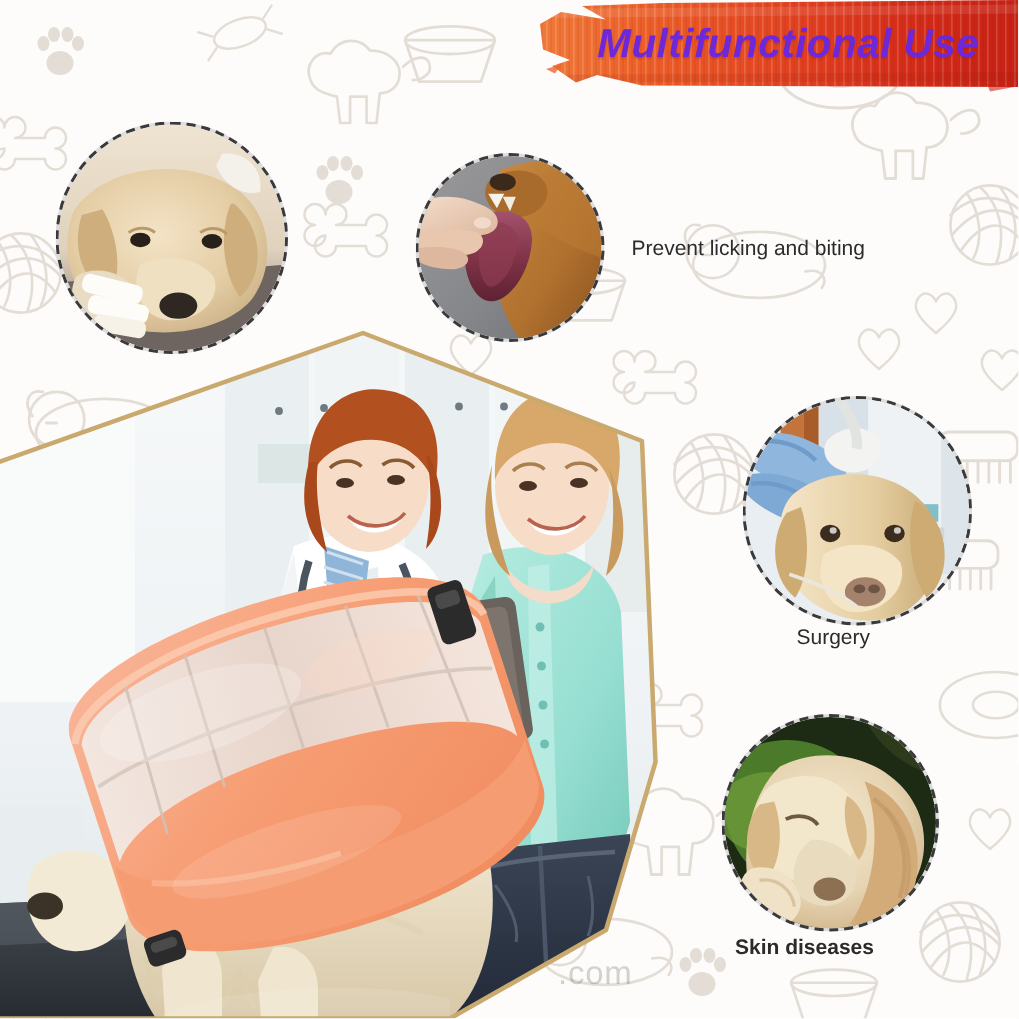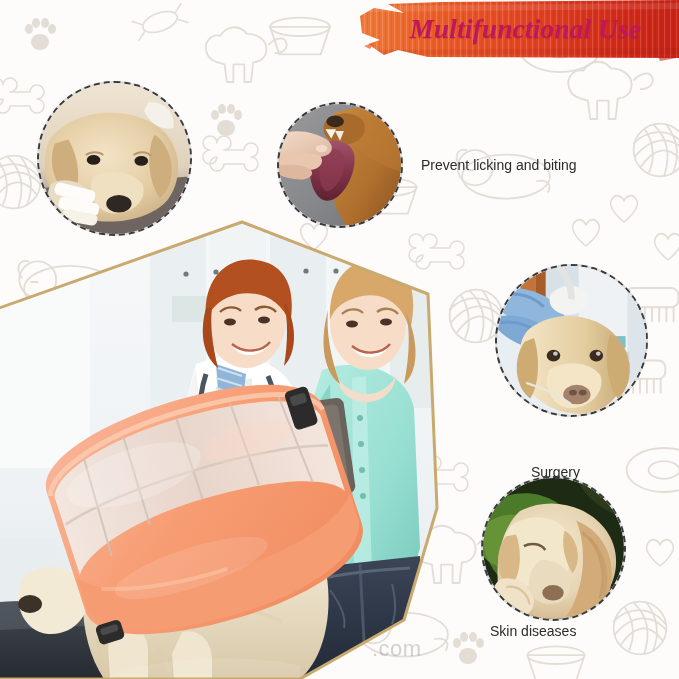--- a/index.html
+++ b/index.html
@@ -40,29 +40,28 @@
   }
   .banner svg { position: absolute; inset: 0; width: 100%; height: 100%; }
   .banner-title {
     position: absolute;
     left: 0; top: 0;
     width: 321px;
     height: 58px;
     display: flex;
     align-items: center;
     justify-content: center;
-    color: #be185d;
+    color: #6d28d9;
     font-size: 27px;
     font-weight: bold;
     font-style: italic;
     letter-spacing: 0.3px;
     white-space: nowrap;
     text-shadow: 0 1px 1px rgba(140,30,0,0.25);
     padding-left: 14px;
-    font-family: Liberation Serif, serif;
   }
 
   
   .photo-circle {
     position: absolute;
     border-radius: 50%;
     border: 2px dashed #3a3a3a;
     overflow: hidden;
     z-index: 4;
     background: #ddd;
@@ -450,21 +449,21 @@
 
         <ellipse cx="58" cy="92" rx="7" ry="6" fill="#3a2c1e"></ellipse>
         <ellipse cx="60" cy="90" rx="2.4" ry="2.2" fill="#fff" opacity="0.75"></ellipse>
         <ellipse cx="102" cy="92" rx="7" ry="6" fill="#3a2c1e"></ellipse>
         <ellipse cx="104" cy="90" rx="2.4" ry="2.2" fill="#fff" opacity="0.75"></ellipse>
 
         <path d="M30,120 C48,126 66,134 76,142" stroke="#e9e6dc" stroke-width="2.5" fill="none"></path>
       </svg>
     </div>
   </div>
-  <div class="feature-label" style="left:531px; top:416px;margin-top:48px;">Surgery</div>
+  <div class="feature-label" style="left:531px; top:416px;">Surgery</div>
 
   <div class="photo-circle" id="c4" style="left:481px; top:476px; width:145px; height:145px;">
     <div class="ph">
       <svg viewBox="0 0 145 145" xmlns="http://www.w3.org/2000/svg">
         <defs>
           <radialGradient id="g4fur" cx="45%" cy="40%" r="75%">
             <stop offset="0%" stop-color="#f5e9d2"></stop>
             <stop offset="55%" stop-color="#e6d4b2"></stop>
             <stop offset="100%" stop-color="#c9a97e"></stop>
           </radialGradient>
@@ -489,21 +488,21 @@
         <path d="M24,60 C12,74 12,102 28,112 C40,100 40,74 34,58 Z" fill="#d9b887"></path>
         <path d="M84,54 C98,62 102,86 92,98 C84,86 80,66 84,54 Z" fill="#d9b887"></path>
 
         <path d="M42,70 C50,66 60,68 64,74" stroke="#6d5a42" stroke-width="2.6" fill="none"></path>
 
         <path d="M18,104 C32,100 48,108 52,124 C54,136 44,145 30,145 L12,145 C6,130 8,110 18,104 Z" fill="#efe2c6"></path>
         <path d="M24,112 C36,110 46,118 48,130" stroke="#d9c49e" stroke-width="2.2" fill="none"></path>
       </svg>
     </div>
   </div>
-  <div class="feature-label" style="left:490px; top:623px;">Skin diseases</div>
+  <div class="feature-label" style="left:490px; top:623px;font-weight:bold;">Skin diseases</div>
 
   <div class="hex-wrap">
     <svg viewBox="0 0 470 471" xmlns="http://www.w3.org/2000/svg">
       <defs>
         <clipPath id="hexClip">
           <path d="M242,14 L428,86 L437,300 L404,412 L300,471 L-40,471 L-40,120 L-12,104 Z"></path>
         </clipPath>
         <linearGradient id="wallGrad" x1="0" y1="0" x2="0" y2="1">
           <stop offset="0%" stop-color="#f7f9fa"></stop>
           <stop offset="60%" stop-color="#eef2f4"></stop>

